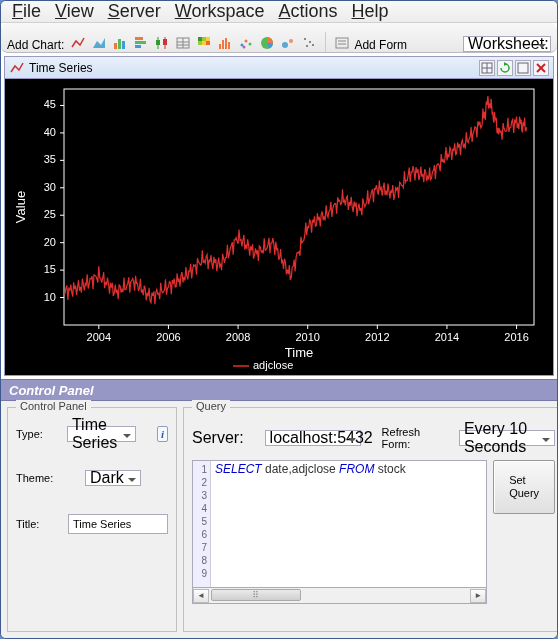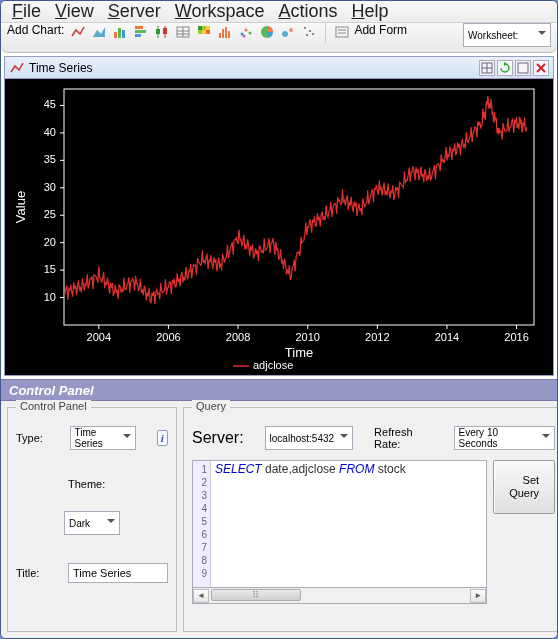--- a/index.html
+++ b/index.html
@@ -7,26 +7,26 @@
   .window { width: 558px; height: 639px; background: #fff; border: 1px solid #3c5a8e; border-radius: 6px; overflow: hidden; display: flex; flex-direction: column; }
   .titlebar { height: 30px; background: linear-gradient(#eaf3fc, #d6e5f5 45%, #c2d9f0 46%, #d9e9f8); display: flex; align-items: center; padding: 0 4px; border-bottom: 1px solid #6a8cc7; }
   .title-icon { width: 16px; height: 16px; margin: 0 6px; }
   .title-text { font-size: 13px; color: #1a1a1a; flex: 1; }
   .win-btns { display: flex; gap: 2px; margin-top: -1px;}
   .win-btn { width: 28px; height: 18px; border: 1px solid #5a7fb8; background: linear-gradient(#e6f0fb, #c9ddf1); border-radius: 2px; display:flex; align-items:center; justify-content:center; font-size:10px; color:#2a4a75;}
   .win-btn.close { width: 46px; background: linear-gradient(#f08080, #d83c3c 45%, #c02020 46%, #e84c4c); border-color:#a02020; color:#fff; font-weight:bold; }
   .menubar { height: 22px; background: linear-gradient(#f8f8f8, #ececec); display:flex; align-items:center; padding: 0 4px; font-size:18px; border-bottom:1px solid #d0d0d0;}
   .menu-item { padding: 2px 7px; color:#222;}
   .menu-item u { text-decoration: underline; }
-  .toolbar { height: 30px; background: linear-gradient(#f8f8f8,#e8e8e8); display:flex; align-items:flex-start; padding: 0 6px; border-bottom:1px solid #bbb; font-size:12px; gap:3px;border-radius:7px;}
+  .toolbar { height: 30px; background: linear-gradient(#f8f8f8,#e8e8e8); display:flex; align-items:flex-end; padding: 0 6px; border-bottom:1px solid #bbb; font-size:12px; gap:3px;border-radius:7px;}
   .tool-label { margin-right: 2px; }
   .tool-ic { width: 18px; height: 18px; display:flex; align-items:center; justify-content:center; border:1px solid transparent; border-radius:2px;}
   .tool-sep { width:1px; height:20px; background:#ccc; margin:0 4px;}
   .spacer { flex:1; }
-  .dropdown { border:1px solid #aab; background:#fff; font-size:10px; padding:1px 18px 1px 4px; position:relative; height:24px; display:flex; align-items:center;}
+  .dropdown { border:1px solid #aab; background:#fff; font-size:16px; padding:1px 18px 1px 4px; position:relative; height:16px; display:flex; align-items:center;}
   .dropdown::after { content:""; position:absolute; right:4px; top:7px; border:4px solid transparent; border-top-color:#555;}
   .panel { flex:1; display:flex; flex-direction:column; margin:3px; border:1px solid #9a9ac0; }
   .panel-titlebar { height:22px; background: linear-gradient(#e8f0fb,#d4e2f4); display:flex; align-items:center; padding:0 4px; font-size:12px; border-bottom:1px solid #9a9ac0;}
   .panel-title-ic { width:16px; height:16px; margin-right:4px;}
   .panel-titlebar .spacer{flex:1;}
   .panel-btn { width:16px; height:16px; margin-left:2px; display:flex; align-items:center; justify-content:center; border:1px solid #aab; background:#f4f4fa; font-size:10px;}
   .chart-area { height: 296px; background:#000; position:relative; }
   .chart-svg { width:100%; height:100%; }
   .control-bar { height:22px; background:#9797c5; color:#fff; display:flex; align-items:center; padding:0 8px; font-weight:bold; font-size:13px; font-style:italic; border-top:1px solid #7878a8; border-bottom:1px solid #7878a8;}
   .control-body { flex:1; display:flex; background:#f0f0f0; padding:6px; gap:6px;}
@@ -36,21 +36,21 @@
   .cp-right { flex:1; }
   .form-row { display:flex; align-items:center; gap:21px; margin:10px 0;}
   .form-label { width:48px; text-align:left; font-size:11px;}
   .text-input { border:1px solid #aab; background:#fff; font-size:11px; padding:2px 4px; height:20px;}
   .info-ic { width:16px; height:16px; border:1px solid #99b; border-radius:2px; display:flex; align-items:center; justify-content:center; font-family:serif; font-style:italic; font-weight:bold; color:#3355aa; font-size:11px; background:#f4f8ff;}
   .query-row { display:flex; gap:6px; align-items:flex-start;}
   .code-area { flex:1; border:1px solid #aab; background:#fff; display:flex; height:128px; overflow:hidden;}
   .gutter { width:18px; background:#eef; border-right:1px solid #ccd; text-align:right; font-size:10px; color:#667; padding:2px 3px 0 0; line-height:13px;}
   .code { flex:1; font-family: "Courier New", monospace; font-size:12px; padding:2px 4px; line-height:13px; white-space:pre; color:#333;}
   .kw { color:#0000cc; font-style:italic;}
-  .big-btn { width:62px; height:54px; border:1px solid #999; background:linear-gradient(#f8f8f8,#e0e0e0); font-size:11px; display:flex; align-items:center; justify-content:center; text-align:right; line-height:13px; border-radius:2px; box-shadow: 1px 1px 0 #fff inset;}
+  .big-btn { width:62px; height:54px; border:1px solid #999; background:linear-gradient(#f8f8f8,#e0e0e0); font-size:11px; display:flex; align-items:center; justify-content:center; text-align:left; line-height:13px; border-radius:2px; box-shadow: 1px 1px 0 #fff inset;}
   .hscroll { height:16px; border:1px solid #aab; border-top:none; background:#f0f0f0; display:flex; align-items:center;}
   .hscroll .arr { width:16px; height:14px; background:linear-gradient(#fdfdfd,#e4e4e4); border:1px solid #bbb; display:flex; align-items:center; justify-content:center; font-size:8px; color:#555;}
   .hscroll .track { flex:1; height:14px; position:relative;}
   .hscroll .thumb { position:absolute; left:2px; width:90px; top:0; height:12px; background:linear-gradient(#eaeaea,#cfcfcf); border:1px solid #aaa; border-radius:2px;}
   .hscroll .grip { width:100%; text-align:center; font-size:9px; color:#888; letter-spacing:1px;}
   svg.icon { width:16px; height:16px; }
 </style>
 </head>
 <body>
 
@@ -249,40 +249,40 @@
   <div class="control-body">
     <div class="fieldset cp-left">
       <div class="fieldset-legend">Control Panel</div>
       <div class="form-row">
         <span class="form-label">Type:</span>
         <div class="dropdown" style="width:86px;">
             <span>Time Series</span>
           </div>
         <div class="info-ic">i</div>
       </div>
-      <div class="form-row" style="margin-top:28px;flex-direction:column;">
+      <div class="form-row" style="margin-top:28px;">
         <span class="form-label">Theme:</span>
         <div class="dropdown" style="width:56px;">
             <span>Dark</span>
           </div>
       </div>
       <div class="form-row" style="margin-top:28px;">
         <span class="form-label">Title:</span>
         <input class="text-input" style="width: 100px;" value="Time Series">
       </div>
     </div>
 
     <div class="fieldset cp-right">
       <div class="fieldset-legend">Query</div>
       <div class="form-row">
         <span style="font-size:16px;">Server:</span>
         <div class="dropdown" style="width:96px;">
             <span>localhost:5432</span>
           </div>
-        <span style="font-size:11px;">Refresh Rate:</span>
+        <span style="font-size:11px;">Refresh Form:</span>
         <div class="dropdown" style="width:114px;">
             <span>Every 10 Seconds</span>
           </div>
       </div>
       <div class="query-row">
         <div style="flex:1;">
           <div class="code-area">
             <div class="gutter" id="gutter">
                 <div>1</div>
                 <div>2</div>

